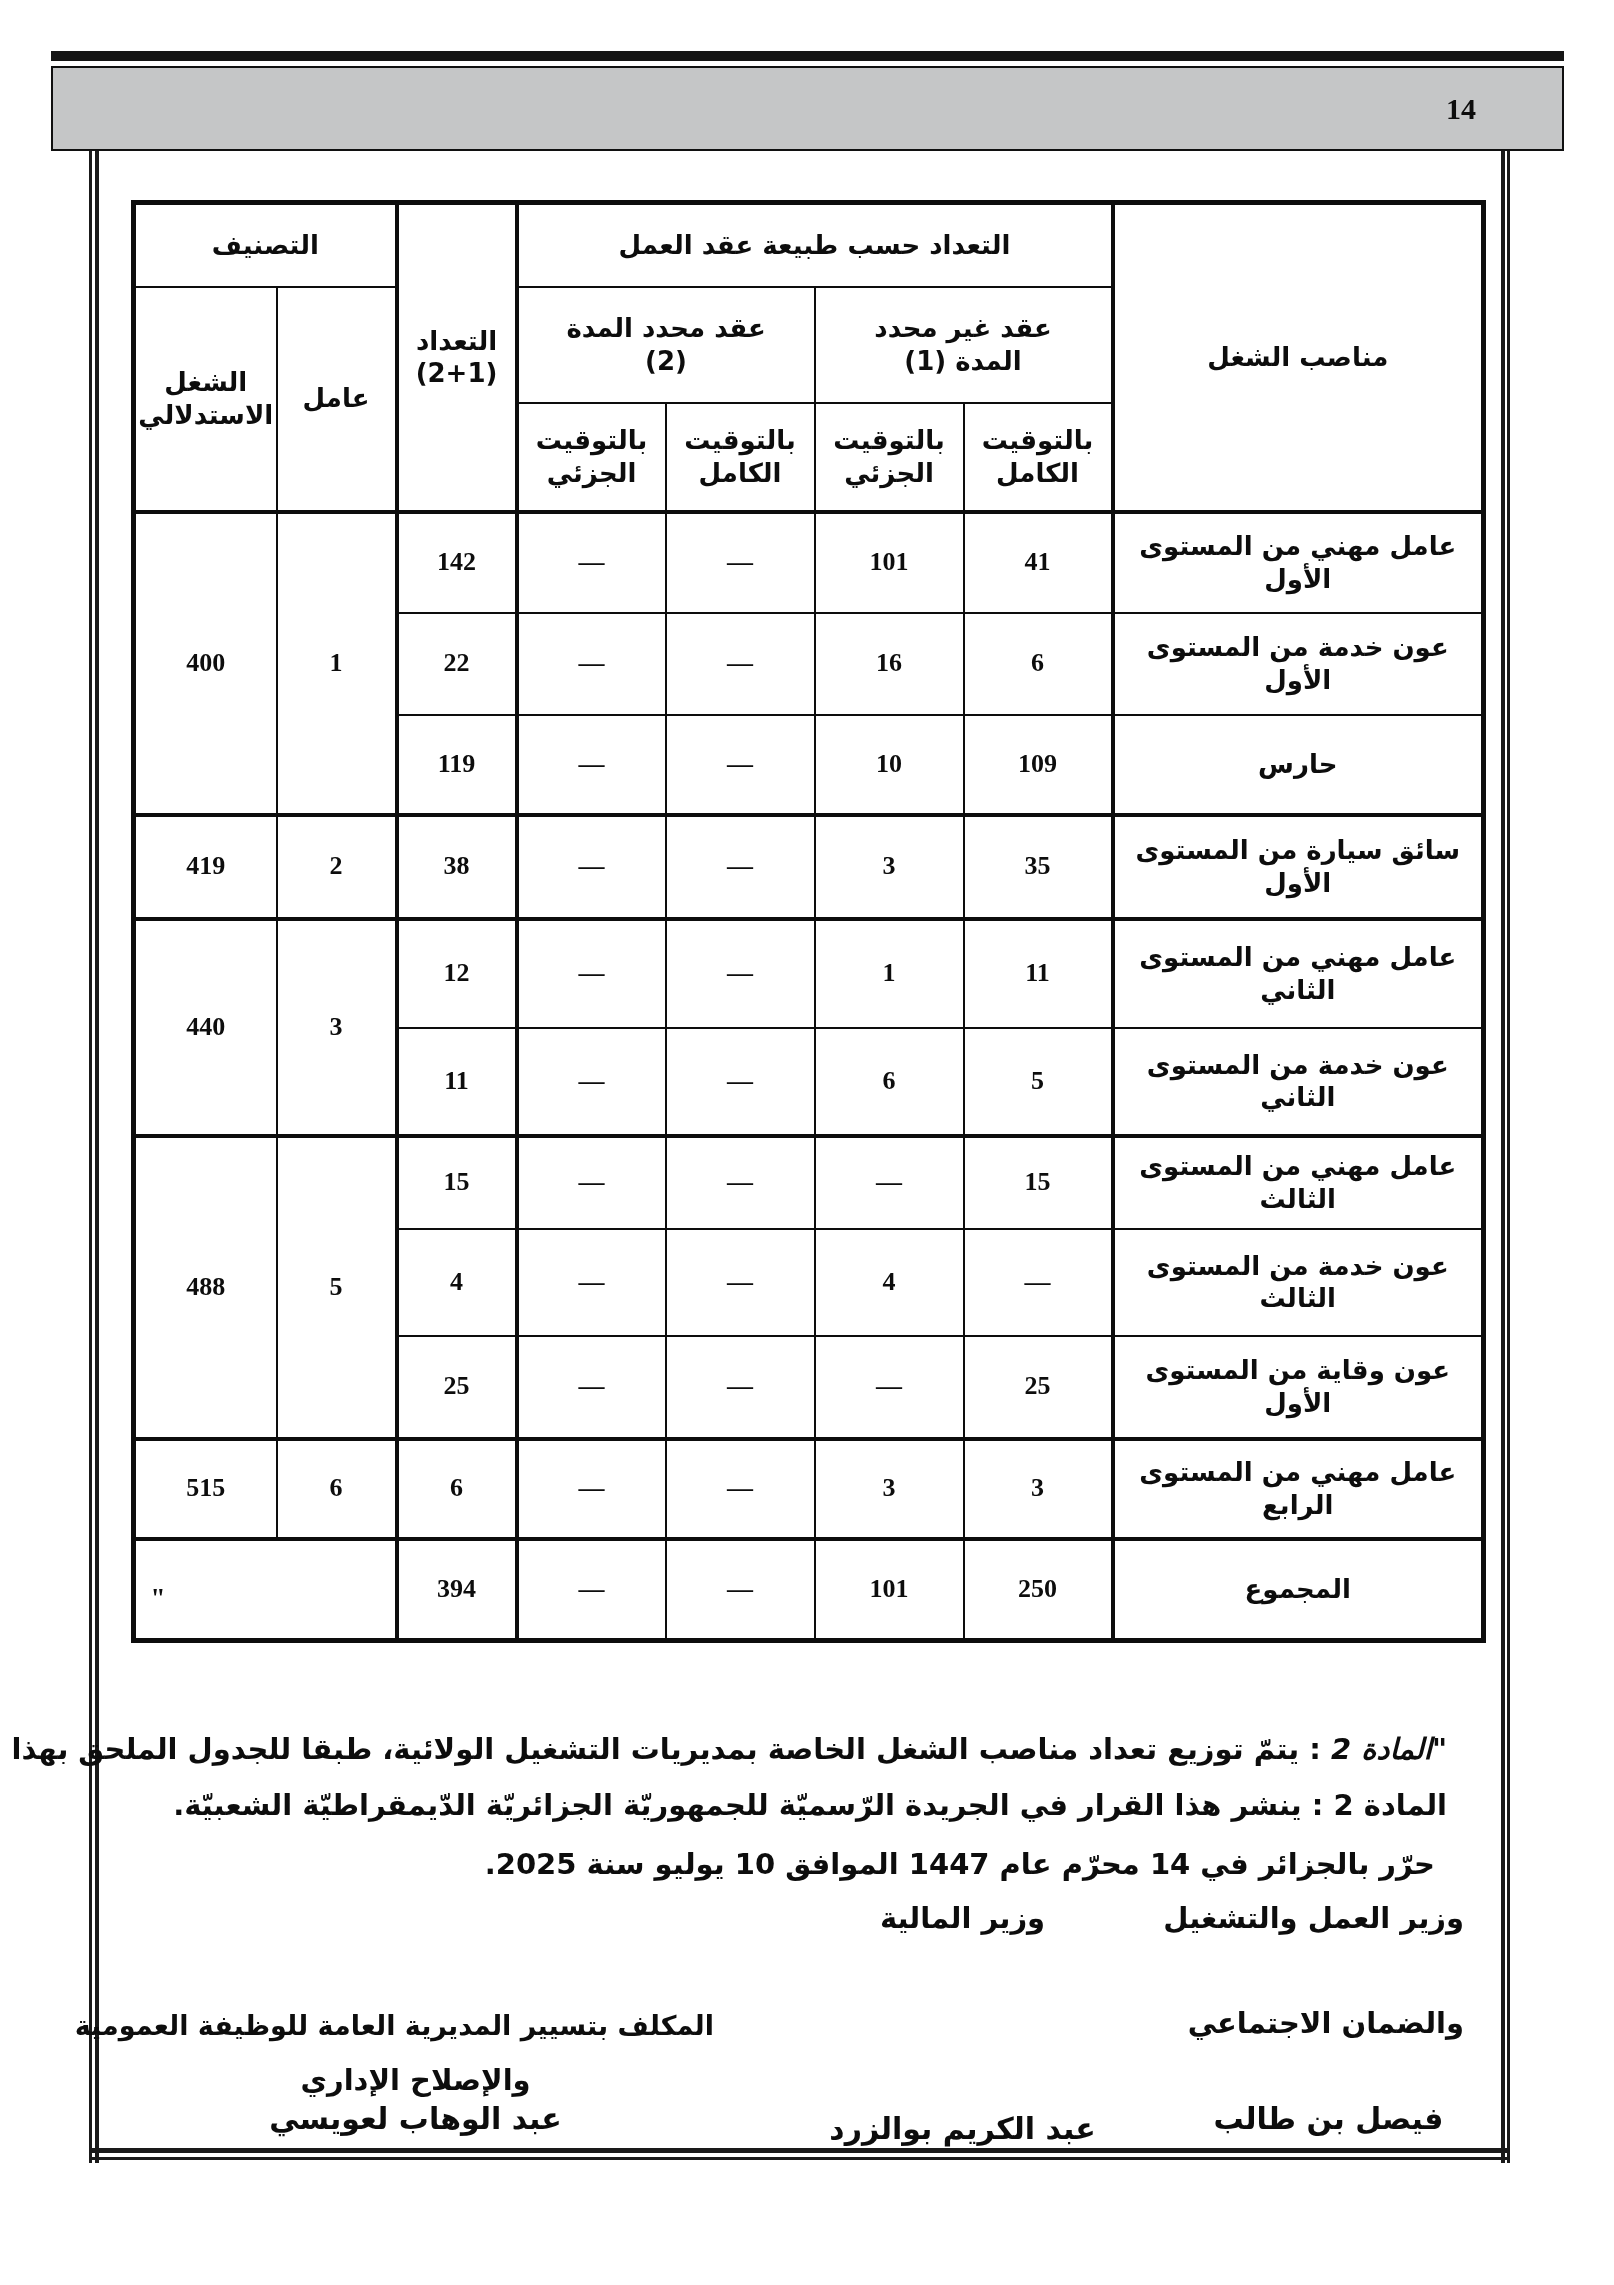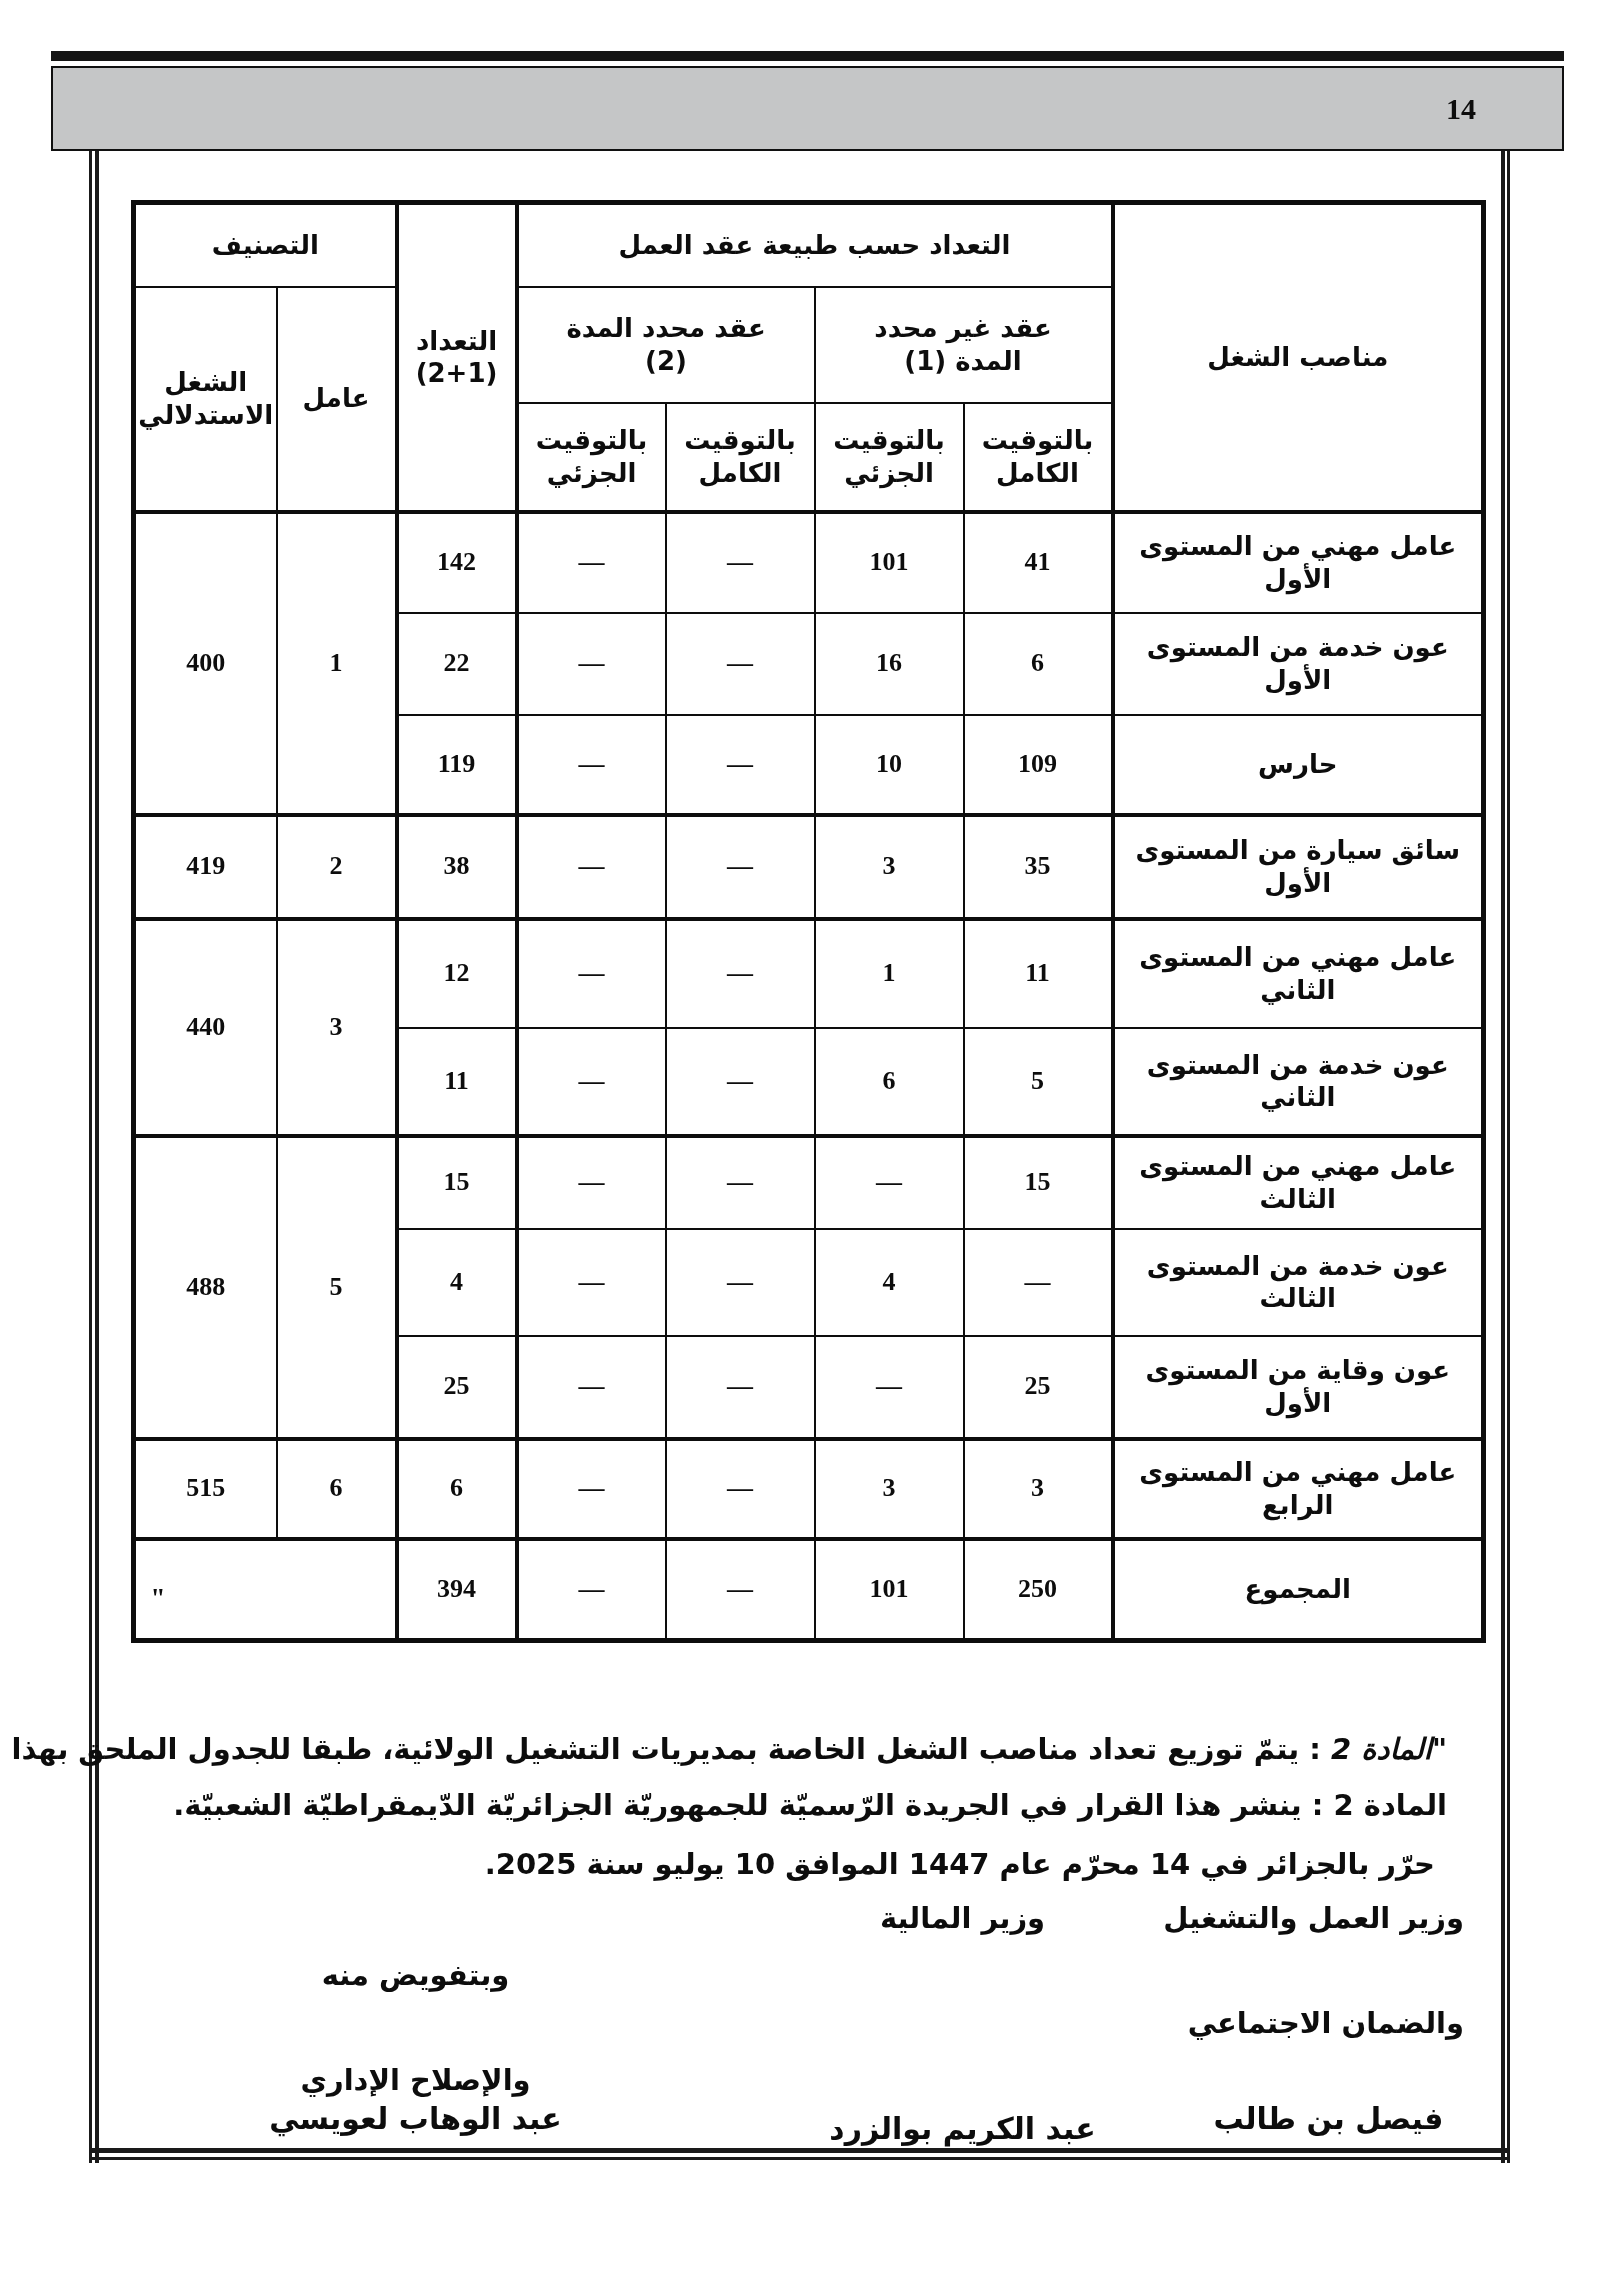--- a/index.html
+++ b/index.html
@@ -232,18 +232,18 @@
   </div>
   <div class="art" style="top:1847px;right:179px;">حرّر بالجزائر في 14 محرّم عام 1447 الموافق 10 يوليو سنة 2025.</div>
 
   <div class="sigline" style="top:1901px;left:1194px;width:271px;">وزير العمل والتشغيل</div>
   <div class="sigline" style="top:2006px;left:1194px;width:271px;">والضمان الاجتماعي</div>
   <div class="sigline" style="top:2101px;left:1194px;width:271px;font-size:30px;">فيصل بن طالب</div>
 
   <div class="sigline" style="top:1901px;left:828px;width:271px;">وزير المالية</div>
   <div class="sigline" style="top:2111px;left:828px;width:271px;font-size:30px;">عبد الكريم بوالزرد</div>
 
-  <div class="sigline" style="top:1958px;left:118px;width:597px;">وبتفويض منه</div>
+  <div class="sigline" style="top:2010px;left:118px;width:597px;font-size:27px;">المكلف بتسيير المديرية العامة للوظيفة العمومية</div>
   <div class="sigline" style="top:2063px;left:118px;width:597px;">والإصلاح الإداري</div>
   <div class="sigline" style="top:2101px;left:118px;width:597px;font-size:30px;">عبد الوهاب لعويسي</div>
 
 </div>
 
 
 </body></html>

